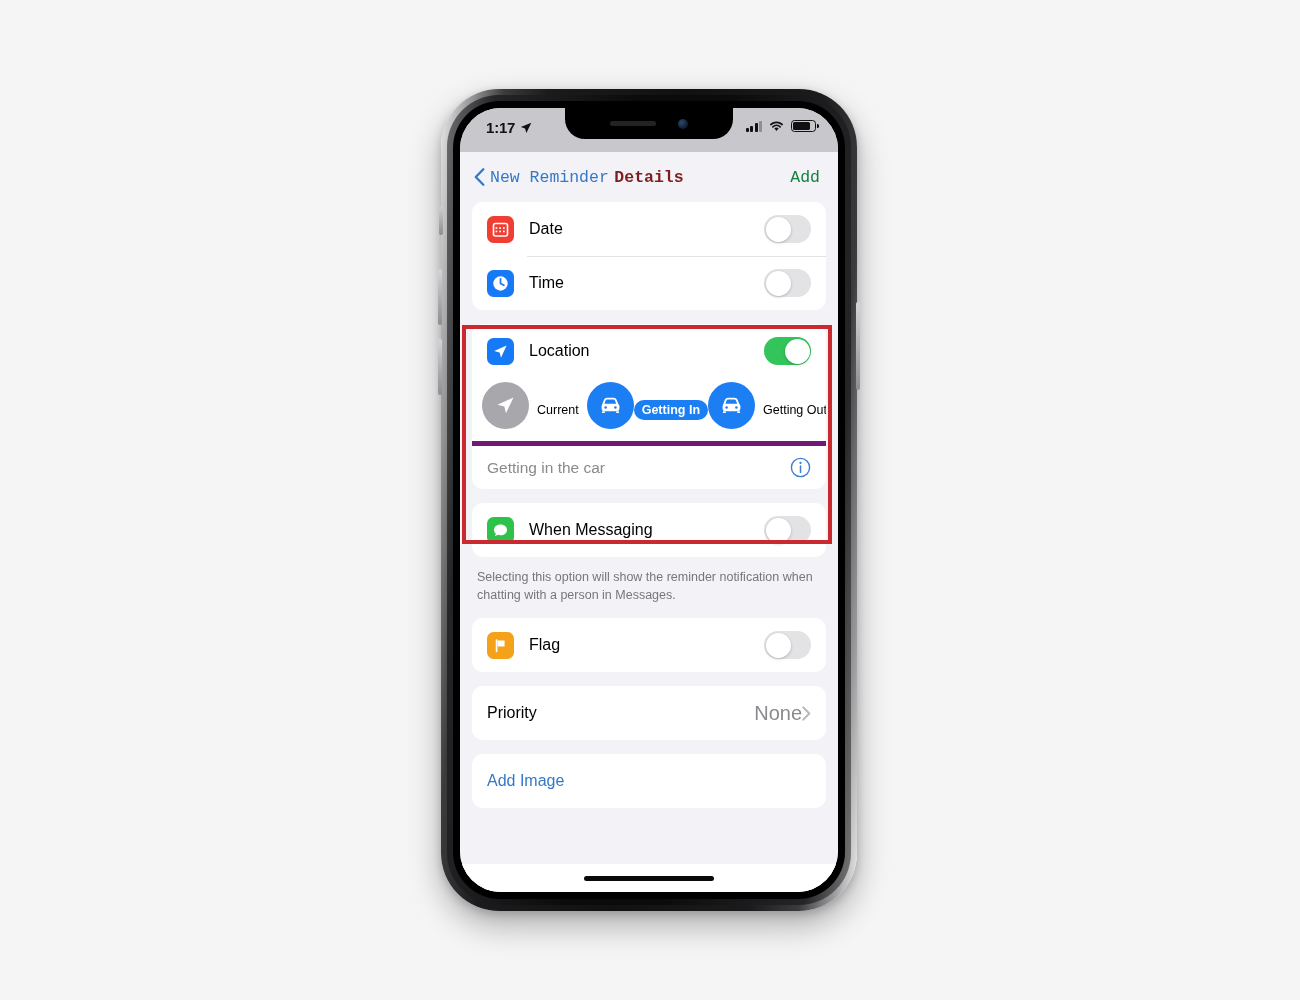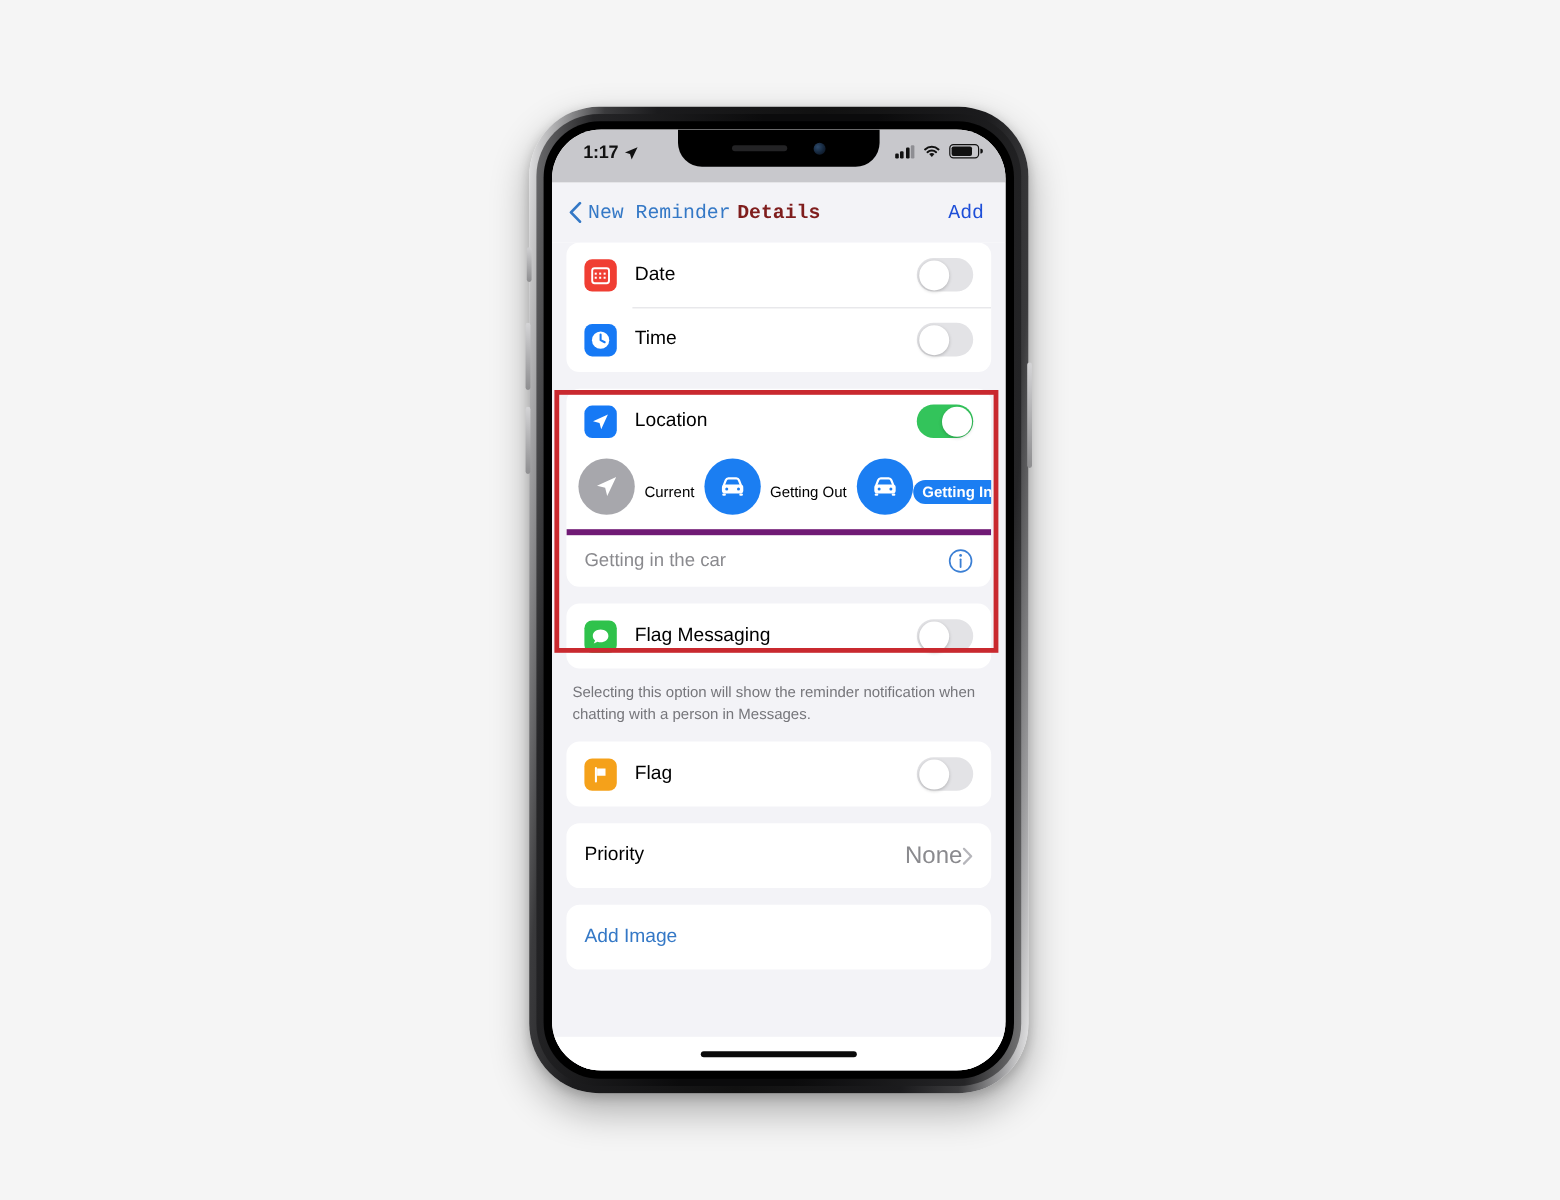--- a/index.html
+++ b/index.html
@@ -167,21 +167,21 @@
     left: 50%;
     transform: translateX(-50%);
     font-size: 16.5px;
     font-weight: 700;
     color: #7f1d1d;
   }
   .nav-add {
     position: absolute;
     right: 18px;
     font-size: 16.5px;
-    color: #1d4ed8;
+    color: #15803d;
   }
 
   
   .content {
     background: #f3f3f7;
     height: calc(100% - 94px);
     padding: 0 12px;
     position: relative;
   }
 
@@ -472,35 +472,35 @@
               <span class="opt-circle blue">
                 <svg width="27" height="27" viewBox="0 0 27 27">
                   <path d="M6.2 12.3 L7.8 8.2 a2.4 2.4 0 0 1 2.2-1.5 h6.6 a2.4 2.4 0 0 1 2.2 1.5 l1.6 4.1" stroke="#fff" stroke-width="1.8" fill="none" stroke-linecap="round" stroke-linejoin="round"></path>
                   <rect x="4.6" y="11.8" width="17.8" height="7.4" rx="2.4" fill="#fff"></rect>
                   <circle cx="8.6" cy="15.4" r="1.25" fill="#1b7ef2"></circle>
                   <circle cx="18.4" cy="15.4" r="1.25" fill="#1b7ef2"></circle>
                   <rect x="4.9" y="19.2" width="3" height="1.9" rx="0.9" fill="#fff"></rect>
                   <rect x="19.1" y="19.2" width="3" height="1.9" rx="0.9" fill="#fff"></rect>
                 </svg>
               </span>
-              <span class="opt-label">Getting Out</span>
+              <span class="opt-label selected">Getting In</span>
             </div>
 
             <div class="loc-opt">
               <span class="opt-circle blue">
                 <svg width="27" height="27" viewBox="0 0 27 27">
                   <path d="M6.2 12.3 L7.8 8.2 a2.4 2.4 0 0 1 2.2-1.5 h6.6 a2.4 2.4 0 0 1 2.2 1.5 l1.6 4.1" stroke="#fff" stroke-width="1.8" fill="none" stroke-linecap="round" stroke-linejoin="round"></path>
                   <rect x="4.6" y="11.8" width="17.8" height="7.4" rx="2.4" fill="#fff"></rect>
                   <circle cx="8.6" cy="15.4" r="1.25" fill="#1b7ef2"></circle>
                   <circle cx="18.4" cy="15.4" r="1.25" fill="#1b7ef2"></circle>
                   <rect x="4.9" y="19.2" width="3" height="1.9" rx="0.9" fill="#fff"></rect>
                   <rect x="19.1" y="19.2" width="3" height="1.9" rx="0.9" fill="#fff"></rect>
                 </svg>
               </span>
-              <span class="opt-label selected">Getting In</span>
+              <span class="opt-label">Getting Out</span>
             </div>
 
             <div class="loc-opt">
               <span class="opt-circle gray">
                 <svg width="25" height="25" viewBox="0 0 25 25">
                   <circle cx="7.2" cy="12.5" r="1.7" fill="#fff"></circle>
                   <circle cx="12.5" cy="12.5" r="1.7" fill="#fff"></circle>
                   <circle cx="17.8" cy="12.5" r="1.7" fill="#fff"></circle>
                 </svg>
               </span>
@@ -518,21 +518,21 @@
           </div>
         </div>
 
         <div class="card">
           <div class="row">
             <span class="app-icon ic-msg">
               <svg width="17" height="17" viewBox="0 0 17 17">
                 <path d="M8.5 2.6 c3.7 0 6.5 2.3 6.5 5.3 c0 3-2.8 5.3-6.5 5.3 c-0.9 0-1.7-0.1-2.5-0.4 l-3.2 1.5 l1.1-2.6 c-1.2-1-1.9-2.3-1.9-3.8 c0-3 2.8-5.3 6.5-5.3 z" fill="#fff"></path>
               </svg>
             </span>
-            <span class="row-label">Flag Messaging</span>
+            <span class="row-label">When Messaging</span>
             <span class="toggle">
                 <span class="knob"></span>
               </span>
           </div>
         </div>
         <div class="footnote">Selecting this option will show the reminder notification when chatting with a person in Messages.</div>
 
         <div class="card">
           <div class="row">
             <span class="app-icon ic-flag">

